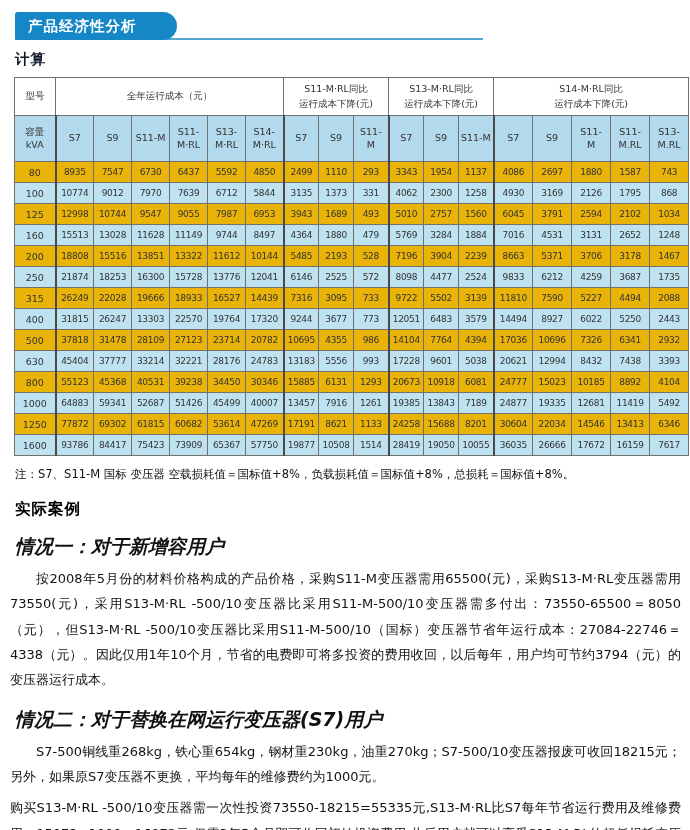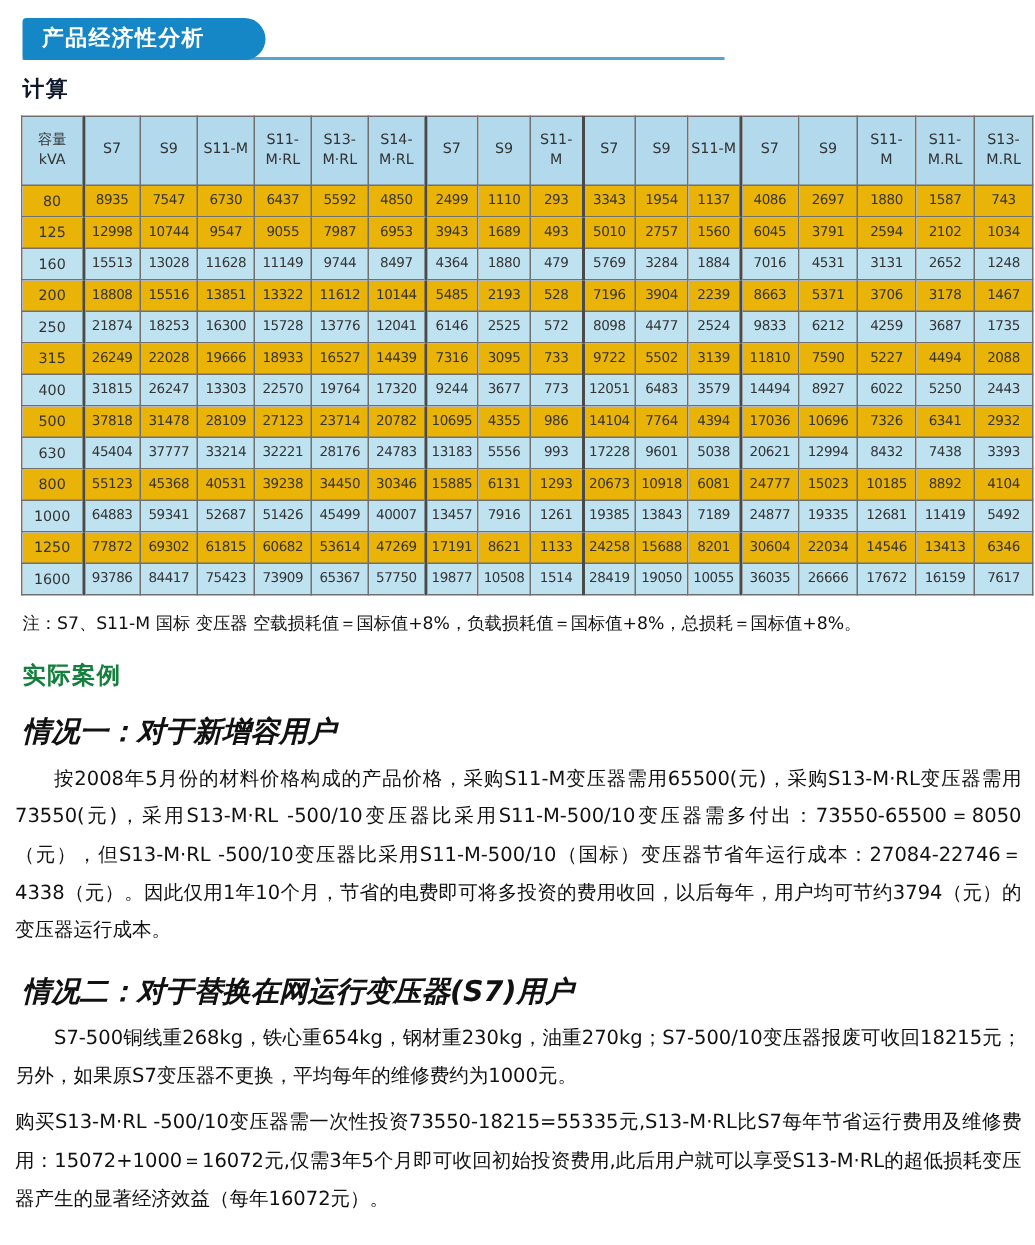--- a/index.html
+++ b/index.html
@@ -18,21 +18,21 @@
   thead .group-row th{background:#fff;height:37px;font-size:9.5px;line-height:1.5;white-space:pre-line;}
   thead .col-row th{background:#b2d9ec;height:45px;font-size:9.5px;white-space:pre-line;line-height:1.3;}
   tbody tr{height:21px;background:#eab308;}
   tbody tr.alt{background:#bfe2f1;}
   tbody th{font-size:9.5px;}
   tbody td{font-size:9px;letter-spacing:-0.3px;}
   .gstart{border-left:2px solid #4a4a4a;}
 
   .table-note{margin:11px 0 12px 15px;font-size:11.5px;color:#111;}
 
-  .section-heading{color:#15803d;font-weight:bold;font-size:15.5px;margin:17px 0 0 15px;letter-spacing:1px;}
+  .section-heading{color:#000000;font-weight:bold;font-size:15.5px;margin:17px 0 0 15px;letter-spacing:1px;}
   .case-title{font-weight:bold;font-size:19px;margin:14px 14px 0 15px;color:#111;font-style:italic;}
   .para{margin:6px 9px 0 10px;font-size:13px;line-height:1.95;text-indent:2em;text-align:justify;color:#111;}
   .para.noindent{text-indent:0;}
 </style>
 </head>
 <body>
 
 <div class="banner">
   <div class="banner-tab">产品经济性分析</div>
 </div>
@@ -54,20 +54,30 @@
       <col style="width: 35px;">
       <col style="width: 35px;">
       <col style="width: 35px;">
       <col style="width: 39px;">
       <col style="width: 39px;">
       <col style="width: 39px;">
       <col style="width: 39px;">
       <col style="width: 39px;">
     </colgroup>
   <thead id="thead">
+      <tr class="group-row">
+        <th>型号</th>
+        <th colspan="6">全年运行成本（元）</th>
+        <th colspan="3">S11-M·RL同比
+运行成本下降(元)</th>
+        <th colspan="3">S13-M·RL同比
+运行成本下降(元)</th>
+        <th colspan="5">S14-M·RL同比
+运行成本下降(元)</th>
+      </tr>
       <tr class="col-row">
         <th>容量
 kVA</th>
         <th class="gstart">S7</th>
         <th>S9</th>
         <th>S11-M</th>
         <th>S11-
 M·RL</th>
         <th>S13-
 M·RL</th>
@@ -104,20 +114,40 @@
         <td>293</td>
         <td class="gstart">3343</td>
         <td>1954</td>
         <td>1137</td>
         <td class="gstart">4086</td>
         <td>2697</td>
         <td>1880</td>
         <td>1587</td>
         <td>743</td>
       </tr>
+      <tr class="alt">
+        <th>100</th>
+        <td class="gstart">10774</td>
+        <td>9012</td>
+        <td>7970</td>
+        <td>7639</td>
+        <td>6712</td>
+        <td>5844</td>
+        <td class="gstart">3135</td>
+        <td>1373</td>
+        <td>331</td>
+        <td class="gstart">4062</td>
+        <td>2300</td>
+        <td>1258</td>
+        <td class="gstart">4930</td>
+        <td>3169</td>
+        <td>2126</td>
+        <td>1795</td>
+        <td>868</td>
+      </tr>
       <tr>
         <th>125</th>
         <td class="gstart">12998</td>
         <td>10744</td>
         <td>9547</td>
         <td>9055</td>
         <td>7987</td>
         <td>6953</td>
         <td class="gstart">3943</td>
         <td>1689</td>

